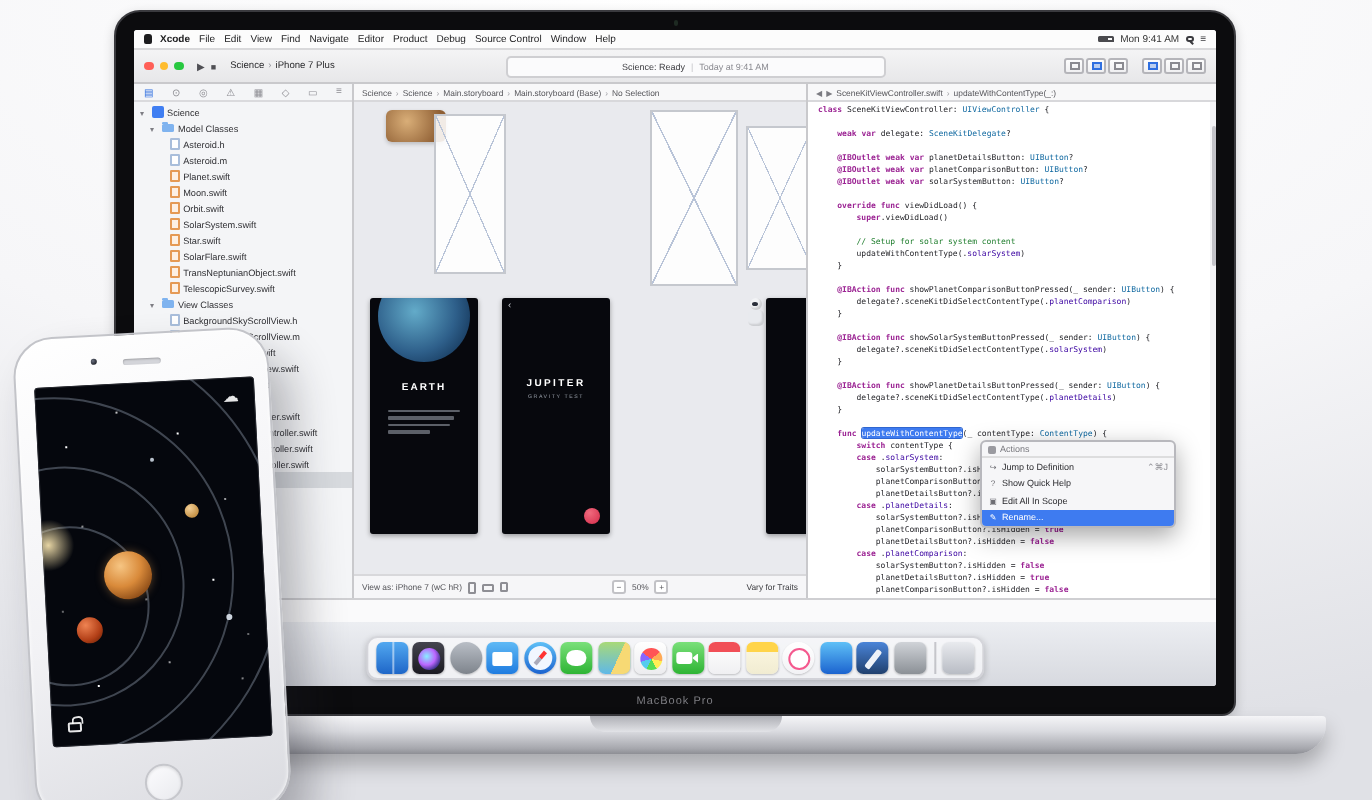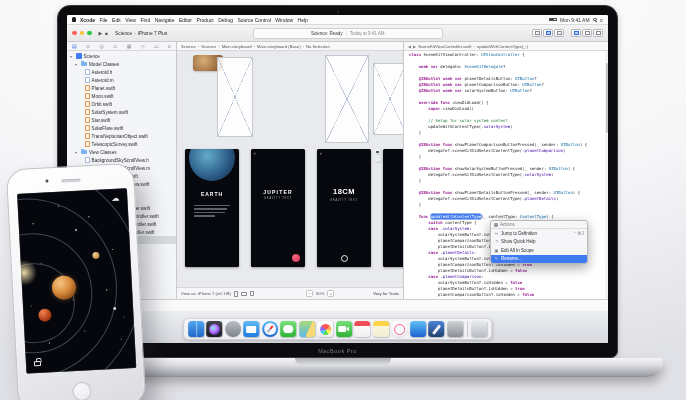--- a/index.html
+++ b/index.html
@@ -449,26 +449,20 @@
                   <i></i>
                   <i></i>
                 </div>
             </div>
             <div class="ib-screen s2">
               <span class="scr-back">‹</span>
               <div class="scr-title">JUPITER</div>
               <div class="scr-sub">GRAVITY TEST</div>
               <div class="rec-btn"></div>
             </div>
-            <div class="ib-screen s3">
-              <span class="scr-back">‹</span>
-              <div class="scr-title">18CM</div>
-              <div class="scr-sub">GRAVITY TEST</div>
-              <div class="ring-btn"></div>
-            </div>
             <div class="ib-screen s4"></div>
           </div>
           <div class="ib-bottom">
             <span>View as: iPhone 7 (wC hR)</span>
             <span class="dev-ic"></span>
             <span class="dev-ic land"></span>
             <span class="dev-ic" style="height:5px"></span>
             <span class="sp"></span>
             <span class="zoom-btn">−</span>
             <span>50%</span>

